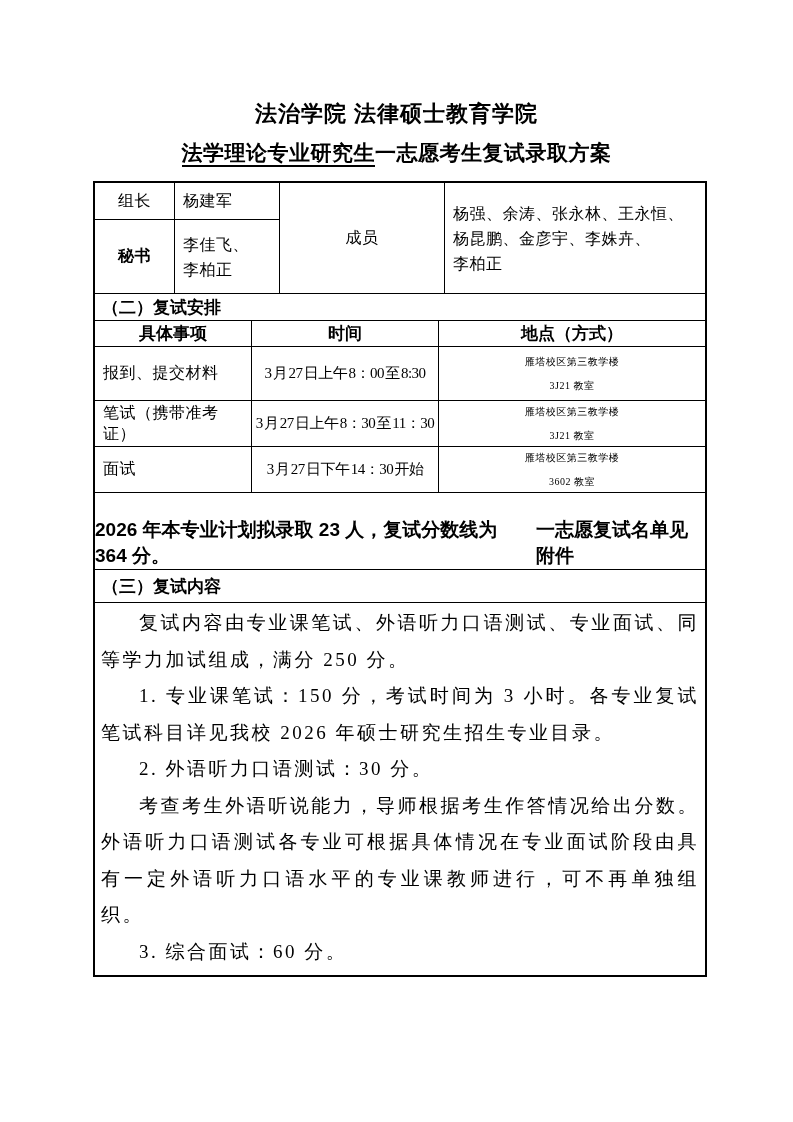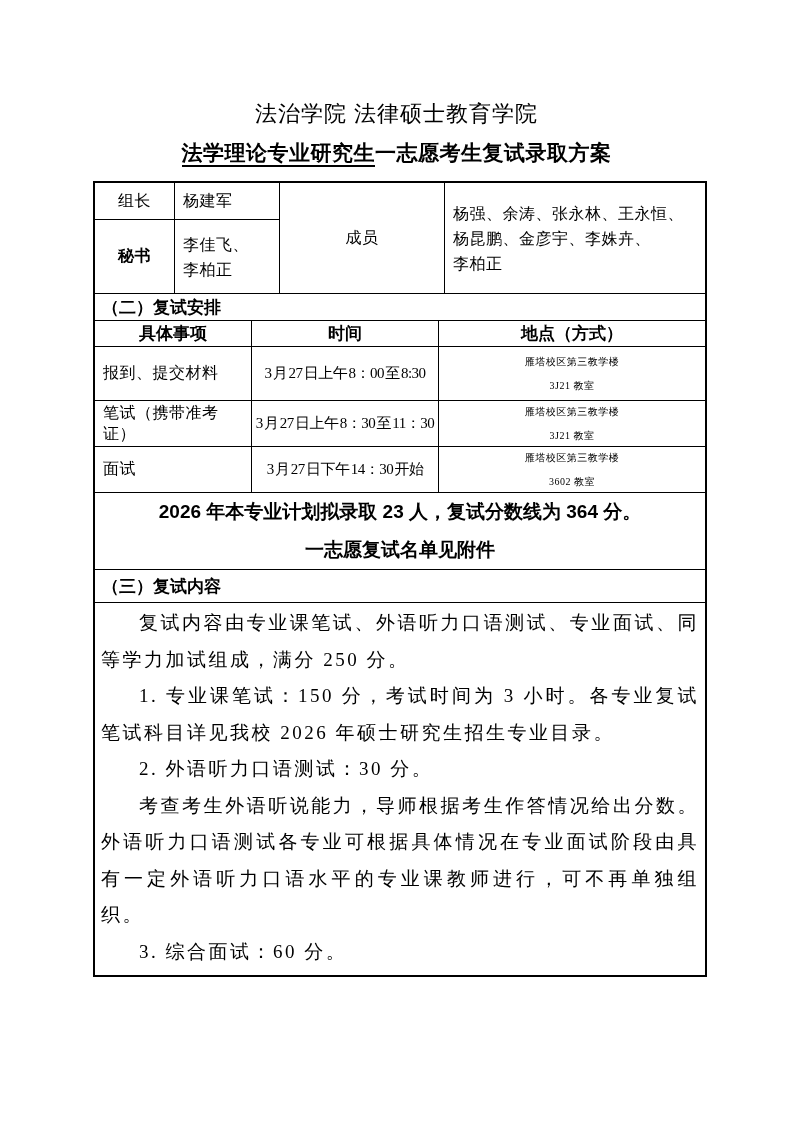--- a/index.html
+++ b/index.html
@@ -10,21 +10,21 @@
     font-family:"Liberation Serif", serif;
     overflow:hidden;
     position:relative;
   }
   .page { position:absolute; inset:0; }
 
   .title {
     margin:0; padding-top:101px;
     text-align:center;
     font-family:"Liberation Sans", sans-serif;
-    font-weight:normal;
+    font-weight:bold;
     font-size:22px; line-height:26px;
     letter-spacing:1px;
   }
   .subtitle {
     margin:13px 0 0 0;
     text-align:center;
     font-family:"Liberation Sans", sans-serif;
     font-weight:bold;
     font-size:21px; line-height:25px;
     letter-spacing:0.5px;
@@ -75,21 +75,21 @@
   .time {
     font-size:15px; letter-spacing:-0.5px; word-spacing:-2px; white-space:nowrap;
     justify-content:center;
     text-align:center;
   }
   .loc { line-height:24px; font-size:10px; }
 
   .summary {
     height:76px;
     border-bottom:1px solid #000;
-    display:flex; flex-direction:column; align-items:center; justify-content:center;
+    display:flex; flex-direction:row; align-items:flex-end; justify-content:center;
     gap:12px;
     font-family:"Liberation Sans", sans-serif;
     font-weight:bold;
   }
   .summary .l1 { font-size:19px; }
   .summary .l2 { font-size:19px; }
 
   .content-cell {
     height:370px;
     padding:2px 6px 0 6px;

